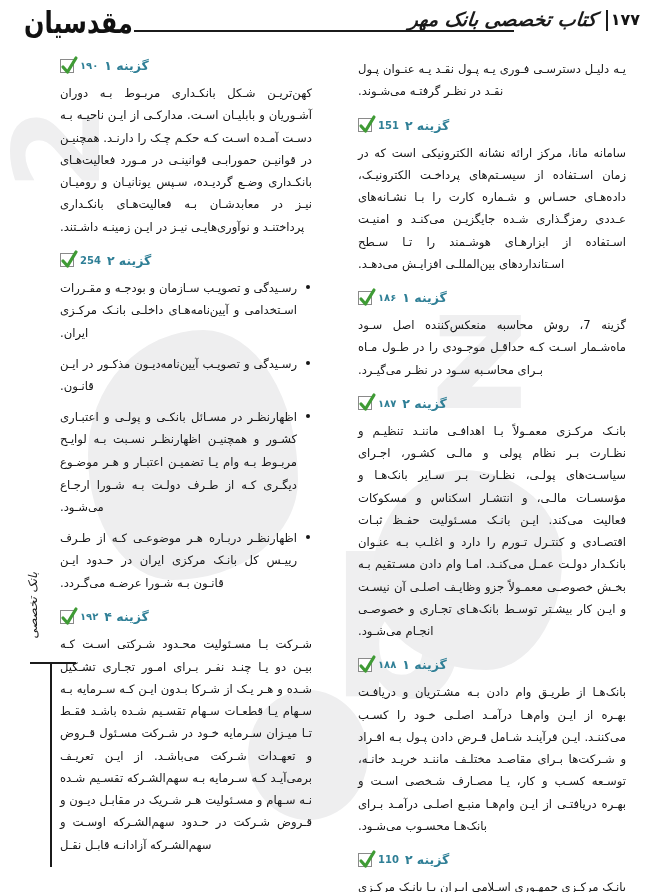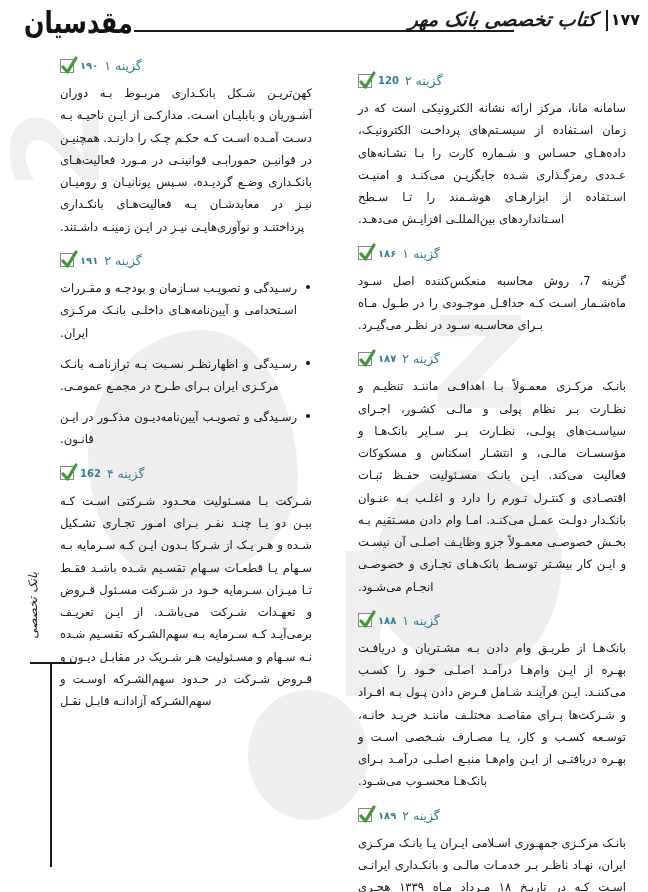--- a/index.html
+++ b/index.html
@@ -171,21 +171,21 @@
   .check-box svg { position: absolute; left: -2px; top: -5px; }
   .ans-num {
     font-size: 10px;
     color: #2f7f96;
     font-weight: 700;
     white-space: nowrap;
   }
   .ans-opt {
     font-size: 12.5px;
     color: #2f7f96;
-    font-weight: 400;
+    font-weight: 700;
     white-space: nowrap;
   }
 
   
   .para {
     font-size: 11.6px;
     line-height: 1.92;
     color: #161616;
     margin: 0 0 2px 0;
     text-align: justify;
@@ -237,25 +237,26 @@
     <div class="hdr-title">کتاب تخصصی بانک مهر</div>
     <div class="hdr-rule"></div>
     <div class="hdr-logo">مقدسیان</div>
   </div>
 
   <div class="side-tab">بانک تخصصی</div>
   <div class="side-rule-h"></div>
   <div class="side-rule-v"></div>
 
   <div class="col col-right">
+    <p class="para">یـه دلیـل دسترسـی فـوری یـه پـول نقـد یـه عنـوان پـول نقـد در نظـر گرفتـه می‌شـوند.</p>
     <div id="right-answers">
         <div class="ans-head">
           <div class="ans-head-inner">
             <span class="ans-opt">گزینه ۲</span>
-            <span class="ans-num">120</span>
+            <span class="ans-num">151</span>
             <span class="check-box">
               <svg width="20" height="22" viewBox="0 0 20 22">
                 <path d="M4 12 L8.5 17 L17 3" fill="none" stroke="#3f9b35" stroke-width="3.2" stroke-linecap="round" stroke-linejoin="round"></path>
               </svg>
             </span>
           </div>
         </div>
         <p class="para">سامانه مانا، مرکز ارائه نشانه الکترونیکی است که در زمان اسـتفاده از سیسـتم‌های پرداخـت الکترونیـک، داده‌هـای حسـاس و شـماره کارت را بـا نشـانه‌های عـددی رمزگـذاری شـده جایگزیـن می‌کنـد و امنیـت اسـتفاده از ابزارهـای هوشـمند را تـا سـطح اسـتانداردهای بین‌المللـی افزایـش می‌دهـد.</p>
         <div class="ans-head">
           <div class="ans-head-inner">
@@ -289,21 +290,21 @@
               <svg width="20" height="22" viewBox="0 0 20 22">
                 <path d="M4 12 L8.5 17 L17 3" fill="none" stroke="#3f9b35" stroke-width="3.2" stroke-linecap="round" stroke-linejoin="round"></path>
               </svg>
             </span>
           </div>
         </div>
         <p class="para">بانک‌هـا از طریـق وام دادن بـه مشـتریان و دریافـت بهـره از ایـن وام‌هـا درآمـد اصلـی خـود را کسـب می‌کننـد. ایـن فرآینـد شـامل قـرض دادن پـول بـه افـراد و شـرکت‌ها بـرای مقاصـد مختلـف ماننـد خریـد خانـه، توسـعه کسـب و کار، یـا مصـارف شـخصی اسـت و بهـره دریافتـی از ایـن وام‌هـا منبـع اصلـی درآمـد بـرای بانک‌هـا محسـوب می‌شـود.</p>
         <div class="ans-head">
           <div class="ans-head-inner">
             <span class="ans-opt">گزینه ۲</span>
-            <span class="ans-num">۱۸۹</span>
+            <span class="ans-num">110</span>
             <span class="check-box">
               <svg width="20" height="22" viewBox="0 0 20 22">
                 <path d="M4 12 L8.5 17 L17 3" fill="none" stroke="#3f9b35" stroke-width="3.2" stroke-linecap="round" stroke-linejoin="round"></path>
               </svg>
             </span>
           </div>
         </div>
         <p class="para">بانـک مرکـزی جمهـوری اسـلامی ایـران یـا بانـک مرکـزی ایران، نهـاد ناظـر بـر خدمـات مالـی و بانکـداری ایرانـی اسـت کـه در تاریـخ ۱۸ مـرداد مـاه ۱۳۳۹ هجـری خورشـیدی بـا سـرمایه ۶٫۳ میلیـارد ریـال در تهـران تأسـیس و شـروع بـه فعالیـت کـرد.</p>
       </div>
   </div>
@@ -318,37 +319,38 @@
               <svg width="20" height="22" viewBox="0 0 20 22">
                 <path d="M4 12 L8.5 17 L17 3" fill="none" stroke="#3f9b35" stroke-width="3.2" stroke-linecap="round" stroke-linejoin="round"></path>
               </svg>
             </span>
           </div>
         </div>
         <p class="para">کهن‌تریـن شـکل بانکـداری مربـوط بـه دوران آشـوریان و بابلیـان اسـت. مدارکـی از ایـن ناحیـه بـه دسـت آمـده اسـت کـه حکـم چـک را دارنـد. همچنیـن در قوانیـن حمورابـی قوانینـی در مـورد فعالیت‌هـای بانکـداری وضـع گردیـده، سـپس یونانیـان و رومیـان نیـز در معابدشـان بـه فعالیت‌هـای بانکـداری پرداختنـد و نوآوری‌هایـی نیـز در ایـن زمینـه داشـتند.</p>
         <div class="ans-head">
           <div class="ans-head-inner">
             <span class="ans-opt">گزینه ۲</span>
-            <span class="ans-num">۱۹۱</span>
+            <span class="ans-num">254</span>
             <span class="check-box">
               <svg width="20" height="22" viewBox="0 0 20 22">
                 <path d="M4 12 L8.5 17 L17 3" fill="none" stroke="#3f9b35" stroke-width="3.2" stroke-linecap="round" stroke-linejoin="round"></path>
               </svg>
             </span>
           </div>
         </div>
         <ul class="bullets">
           <li>رسـیدگی و تصویـب سـازمان و بودجـه و مقـررات اسـتخدامی و آیین‌نامه‌هـای داخلـی بانـک مرکـزی ایران.</li>
-          <li>رسـیدگی و اظهارنظـر نسـبت بـه ترازنامـه بانـک مرکـزی ایران بـرای طـرح در مجمـع عمومـی.</li>
           <li>رسـیدگی و تصویـب آیین‌نامه‌دیـون مذکـور در ایـن قانـون.</li>
+          <li>اظهارنظـر در مسـائل بانکـی و پولـی و اعتبـاری کشـور و همچنیـن اظهارنظـر نسـبت بـه لوایـح مربـوط بـه وام یـا تضمیـن اعتبـار و هـر موضـوع دیگـری کـه از طـرف دولـت بـه شـورا ارجـاع می‌شـود.</li>
+          <li>اظهارنظـر دربـاره هـر موضوعـی کـه از طـرف رییـس کل بانـک مرکزی ایران در حـدود ایـن قانـون بـه شـورا عرضـه می‌گـردد.</li>
         </ul>
         <div class="ans-head">
           <div class="ans-head-inner">
             <span class="ans-opt">گزینه ۴</span>
-            <span class="ans-num">162</span>
+            <span class="ans-num">۱۹۲</span>
             <span class="check-box">
               <svg width="20" height="22" viewBox="0 0 20 22">
                 <path d="M4 12 L8.5 17 L17 3" fill="none" stroke="#3f9b35" stroke-width="3.2" stroke-linecap="round" stroke-linejoin="round"></path>
               </svg>
             </span>
           </div>
         </div>
         <p class="para">شـرکت بـا مسـئولیت محـدود شـرکتی اسـت کـه بیـن دو یـا چنـد نفـر بـرای امـور تجـاری تشـکیل شـده و هـر یـک از شـرکا بـدون ایـن کـه سـرمایه بـه سـهام یـا قطعـات سـهام تقسـیم شـده باشـد فقـط تـا میـزان سـرمایه خـود در شـرکت مسـئول قـروض و تعهـدات شـرکت می‌باشـد. از ایـن تعریـف برمی‌آیـد کـه سـرمایه بـه سهم‌الشـرکه تقسـیم شـده نـه سـهام و مسـئولیت هـر شـریک در مقابـل دیـون و قـروض شـرکت در حـدود سهم‌الشـرکه اوسـت و سهم‌الشـرکه آزادانـه قابـل نقـل</p>
       </div>
   </div>

